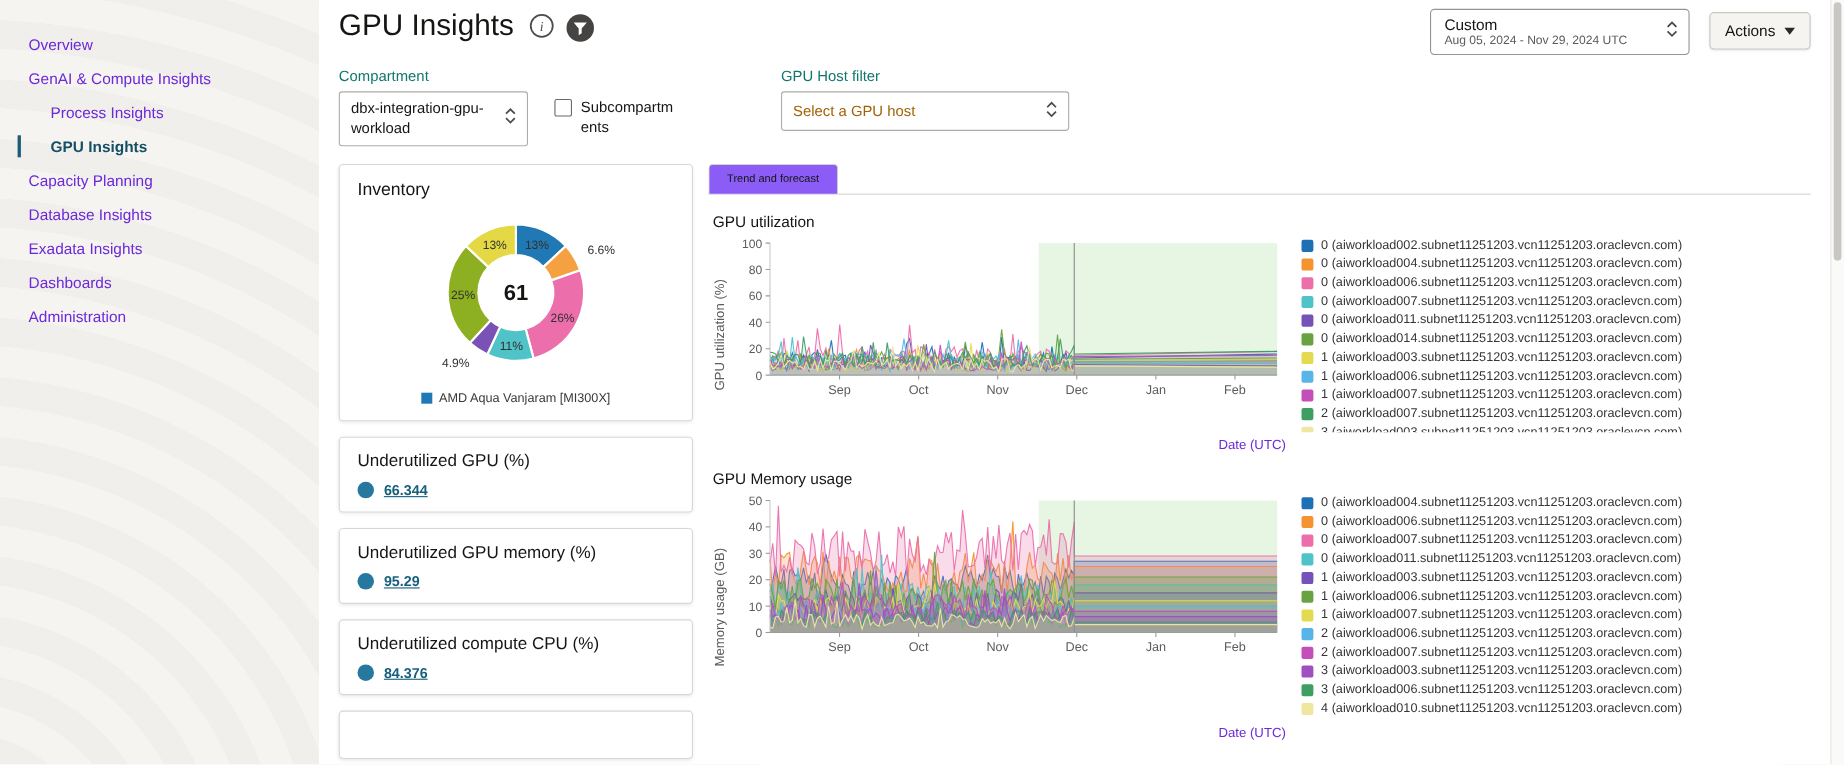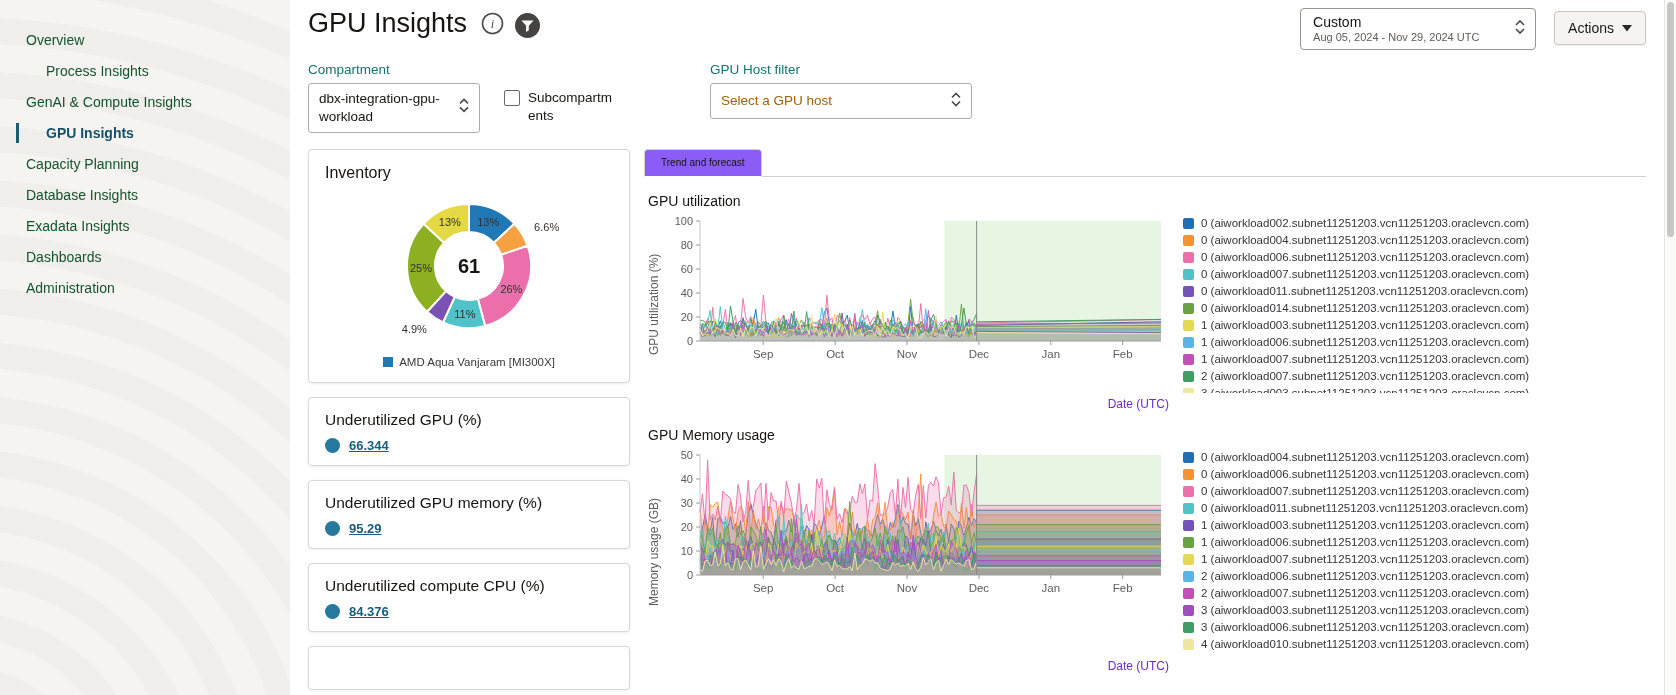--- a/index.html
+++ b/index.html
@@ -6,21 +6,21 @@
   html,body { width:1676px; height:695px; overflow:hidden; }
   body { font-family:"Liberation Sans", sans-serif; background:#f5f4f1; color:#161513; position:relative; }
   .page { position:absolute; inset:0; }
   .page::before { content:""; position:absolute; left:0; top:0; width:290px; height:100%;
     background: repeating-radial-gradient(circle at -40px 115%, rgba(22,21,19,0.025) 0 26px, transparent 26px 54px);
     pointer-events:none; }
 
   
   .sidebar { position:absolute; left:0; top:0; width:290px; height:100%; padding:24px 0 0 16px; }
   .brand { font-size:21px; color:#161513; margin-bottom:34px; }
-  .nav-item { position:relative; font-size:14px; color:#14532d; padding:7px 0 7px 10px; margin:1px 0; cursor:pointer; }
+  .nav-item { position:relative; font-size:14px; color:#6d28d9; padding:7px 0 7px 10px; margin:1px 0; cursor:pointer; }
   .nav-item.indent { padding-left:30px; }
   .nav-item.active { color:#174f66; font-weight:bold; }
   .nav-item.active::before { content:""; position:absolute; left:0; top:5px; bottom:5px; width:3px; background:#1a5b76; }
 
   
   .main { position:absolute; left:290px; top:0; right:0; bottom:0; background:#fff; padding:8px 30px 0 18px; overflow:hidden; }
 
   .header-row { display:flex; align-items:flex-start; }
   .page-title { font-size:27px; font-weight:400; color:#161513; margin-right:14px; }
   .icon-btn { background:none; border:none; cursor:pointer; margin-top:4px; margin-right:10px; }
@@ -79,22 +79,22 @@
   .scroll-thumb { position:absolute; top:2px; left:2px; right:2px; height:235px; background:#c9c7c4; border-radius:6px; }
 </style>
 </head>
 <body>
 
 <div class="page">
 
   <aside class="sidebar">
     <nav id="sidebar-nav">
         <div class="nav-item">Overview</div>
+        <div class="nav-item">GenAI &amp; Compute Insights</div>
         <div class="nav-item indent">Process Insights</div>
-        <div class="nav-item">GenAI &amp; Compute Insights</div>
         <div class="nav-item indent active">GPU Insights</div>
         <div class="nav-item">Capacity Planning</div>
         <div class="nav-item">Database Insights</div>
         <div class="nav-item">Exadata Insights</div>
         <div class="nav-item">Dashboards</div>
         <div class="nav-item">Administration</div>
       </nav>
   </aside>
 
   <main class="main">

